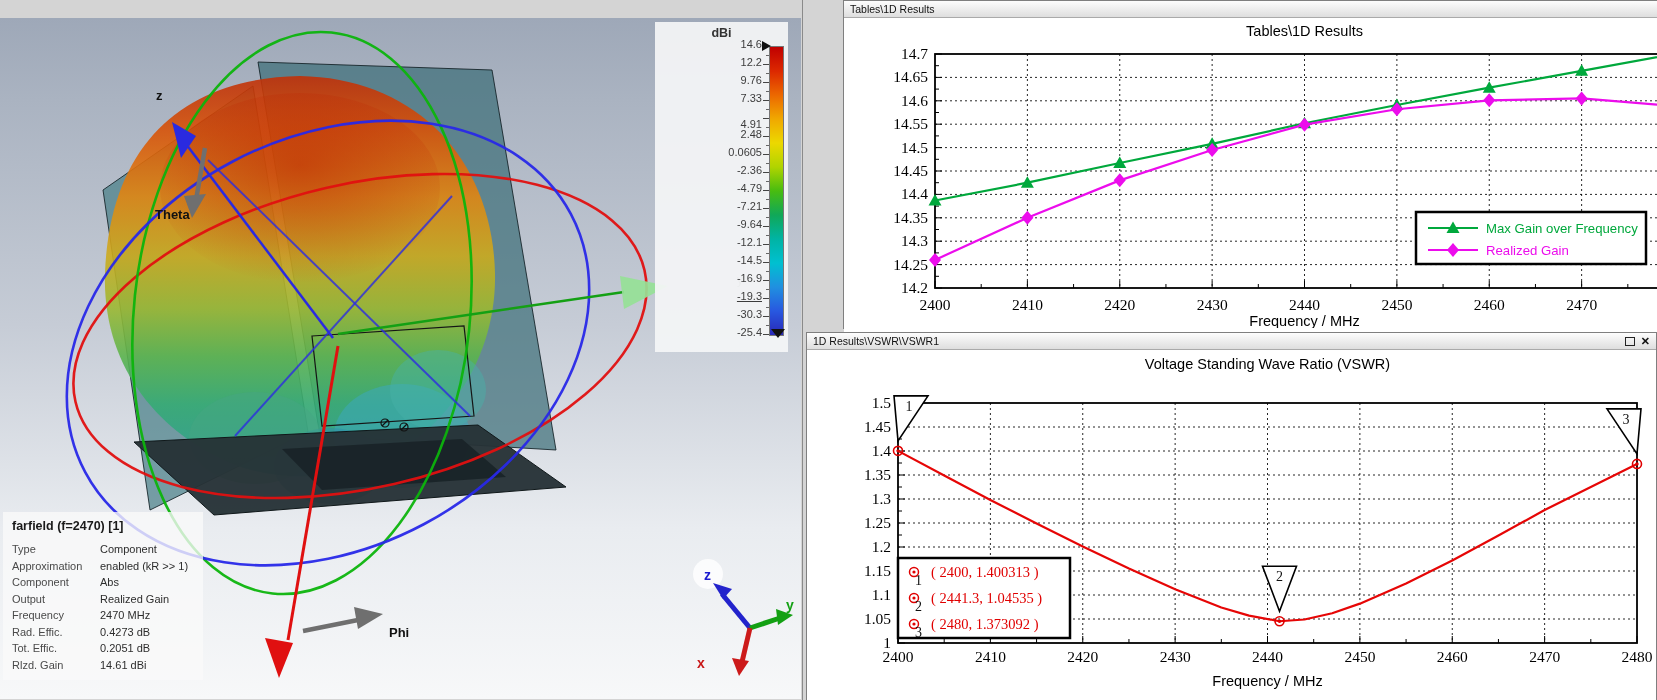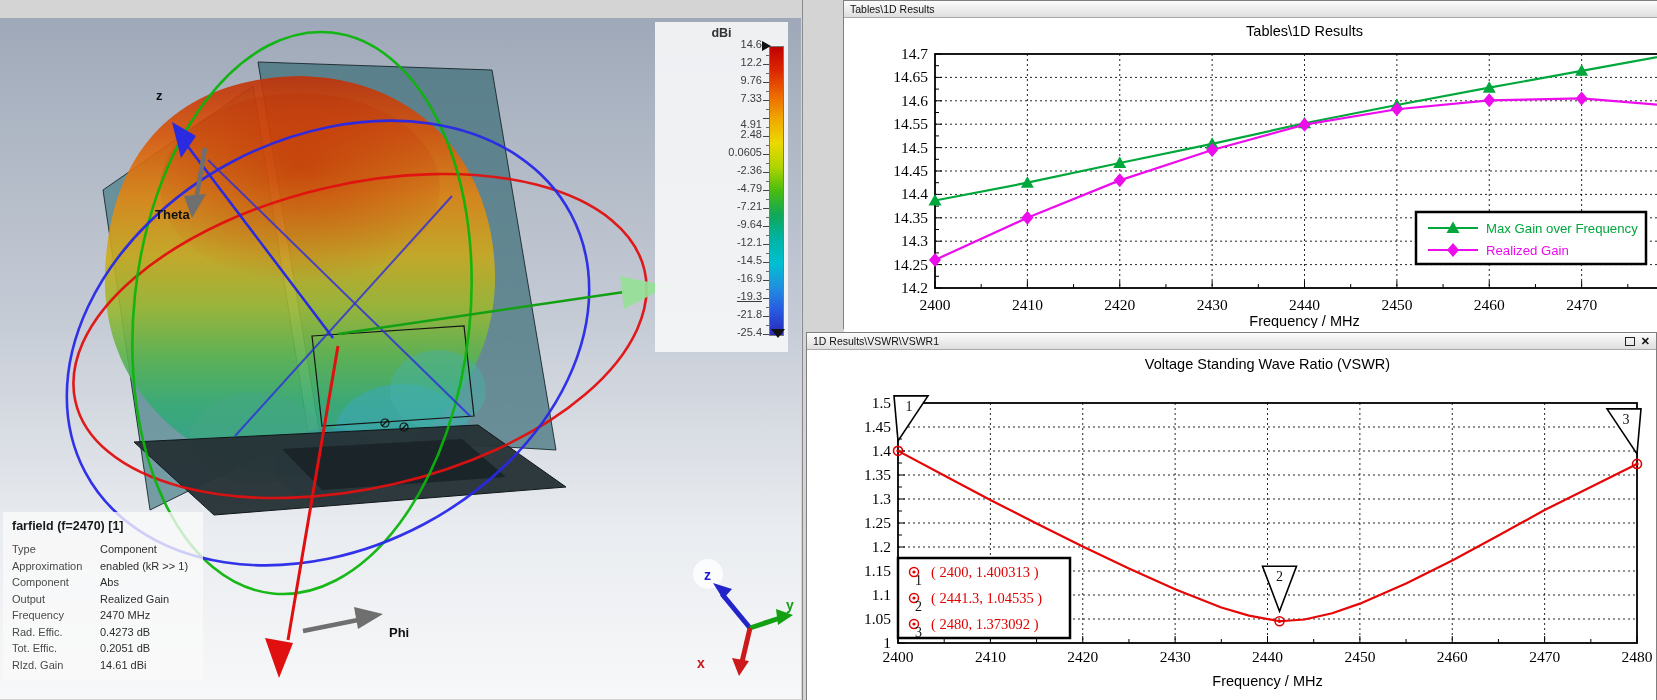--- a/index.html
+++ b/index.html
@@ -178,21 +178,21 @@
             <div class="cb-tlm" style="top: 209px;"></div>
             <div class="cb-tick" style="top: 210px;">-14.5</div>
             <div class="cb-tl" style="top: 218px;"></div>
             <div class="cb-tlm" style="top: 227px;"></div>
             <div class="cb-tick" style="top: 228px;">-16.9</div>
             <div class="cb-tl" style="top: 236px;"></div>
             <div class="cb-tlm" style="top: 245px;"></div>
             <div class="cb-tick" style="top: 246px; text-decoration: underline;">-19.3</div>
             <div class="cb-tl" style="top: 254px;"></div>
             <div class="cb-tlm" style="top: 263px;"></div>
-            <div class="cb-tick" style="top: 264px;">-21.8</div>
+            <div class="cb-tick" style="top: 264px;">-30.3</div>
             <div class="cb-tl" style="top: 272px;"></div>
             <div class="cb-tlm" style="top: 281px;"></div>
             <div class="cb-tick" style="top: 282px;">-25.4</div>
             <div class="cb-tl" style="top: 290px;"></div>
             <div class="cb-arr-top" style="top: -3px;"></div>
             <div class="cb-arr-bot" style="top: 285px;"></div>
           </div>
       </div>
 
       <div id="infobox">

